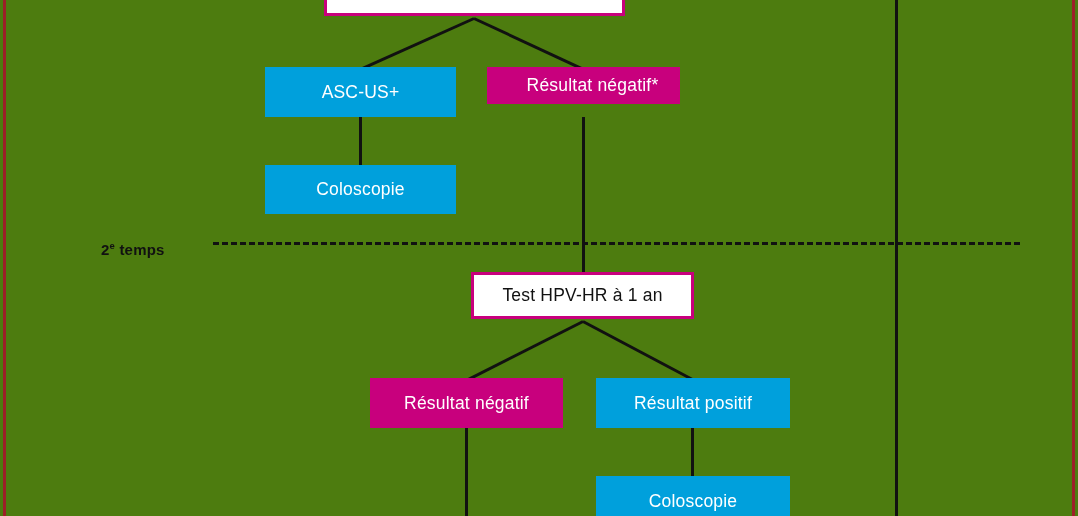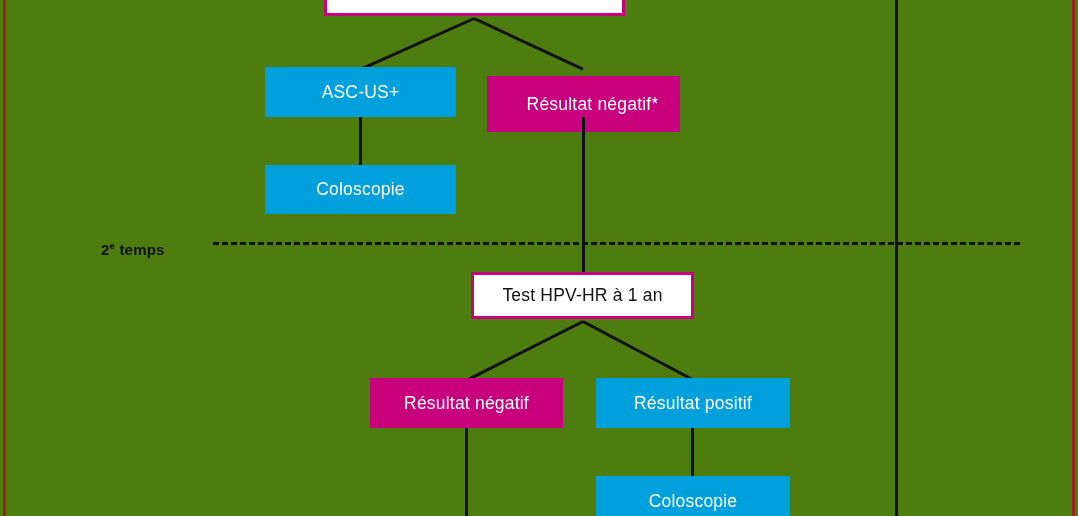--- a/index.html
+++ b/index.html
@@ -115,21 +115,21 @@
 
   <div class="diag" style="left:474px; top:17px; width:125px; transform: rotate(155.9deg);"></div>
   <div class="diag" style="left:474px; top:17px; width:120px; transform: rotate(24.9deg);"></div>
 
   <div class="node blue" style="left:265px; top:67px; width:191px; height:50px;">ASC-US+</div>
 
   <div class="vline" style="left:359px; top:117px; height:48px;"></div>
 
   <div class="node blue" style="left:265px; top:165px; width:191px; height:49px;">Coloscopie</div>
 
-  <div class="node magenta" style="left:487px; top:76px; width:193px; height:56px;padding-left:18px;">Résultat négatif*</div>
+  <div class="node magenta" style="left:487px; top:67px; width:193px; height:37px;padding-left:18px;">Résultat négatif*</div>
 
   <div class="vline" style="left:582px; top:117px; height:155px;"></div>
 
   <div class="phase-dashed"></div>
   <div class="phase-label">
     <span>2</span><sup>e</sup><span> temps</span>
   </div>
 
   <div class="node outline" style="left:471px; top:272px; width:223px; height:47px;">Test HPV-HR à 1 an</div>
 

